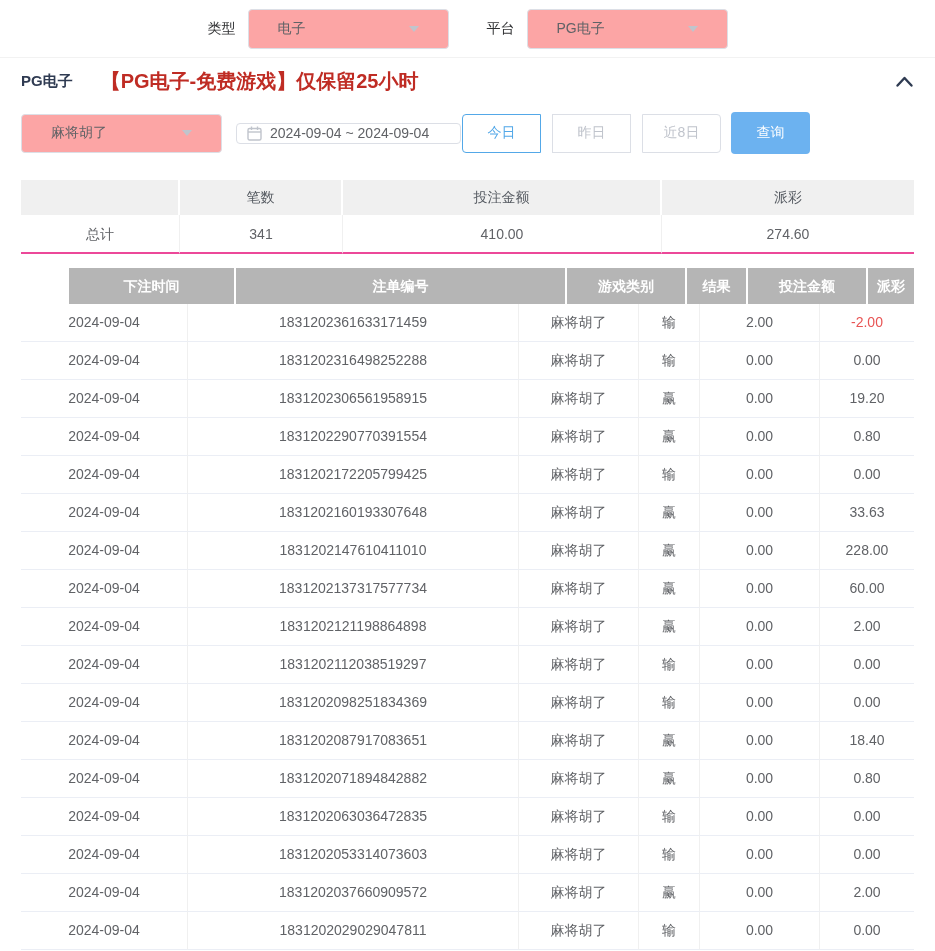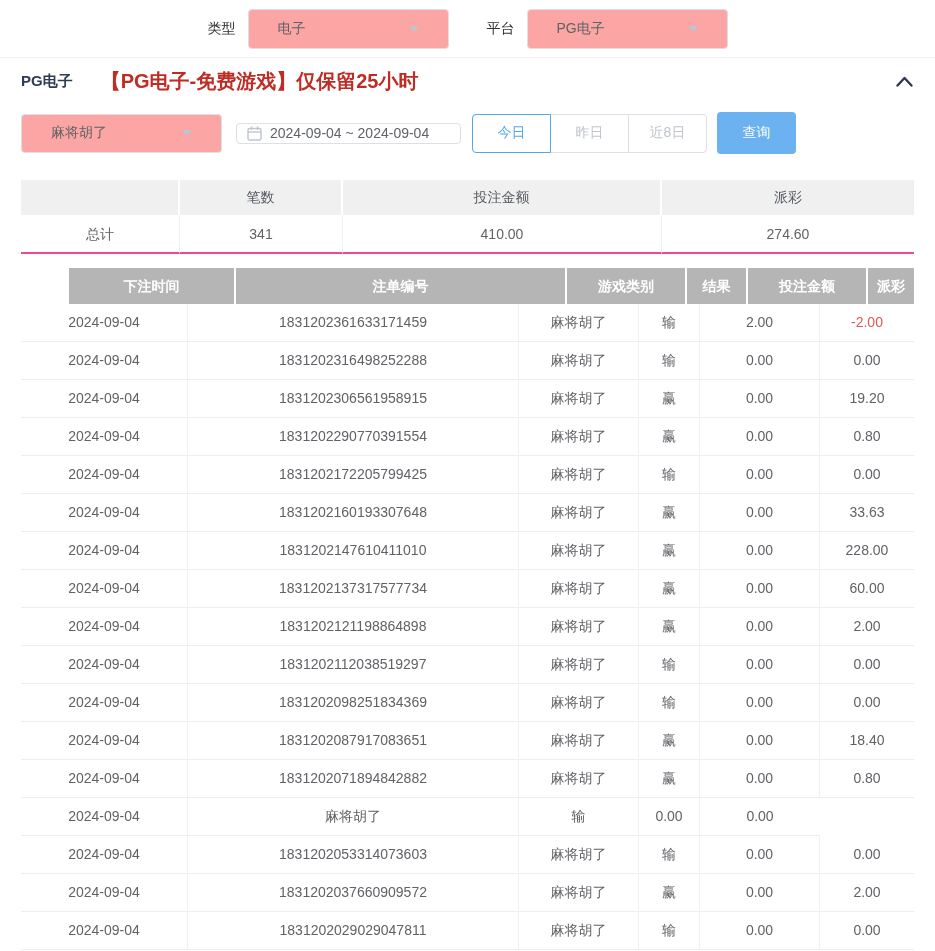--- a/index.html
+++ b/index.html
@@ -24,21 +24,21 @@
   .panel-notice { margin-left: 28px; font-size: 20px; font-weight: bold;
     color: var(--notice-red, #bf2c24); }
   .collapse-btn { margin-left: auto; cursor: pointer; display: flex; align-items: center; }
 
   
   .query-row { margin-top: 12px; display: flex; align-items: center; }
   .query-row .select { width: 201px; height: 39px; }
   .date-input { margin-left: 14px; width: 225px; height: 21px; border: 1px solid #dcdfe6;
     border-radius: 4px; display: flex; align-items: center; padding: 0 10px; gap: 8px;
     font-size: 14px; color: #606266; cursor: pointer; }
-  .btn-group { margin-left: 11px; display: flex; }
+  .btn-group { margin-left: 1px; display: flex; gap: 12px; }
   .btn-group .qbtn { width: 79px; height: 39px; background: #fff; border: 1px solid #dcdfe6;
     color: #c0c4cc; font-size: 14px; cursor: pointer; margin-left: -1px; position: relative;
     font-family: inherit; }
   .btn-group .qbtn:first-child { margin-left: 0; border-radius: 4px 0 0 4px; }
   .btn-group .qbtn:last-child { border-radius: 0 4px 4px 0; }
   .btn-group .qbtn.active { border-color: var(--active-blue, #53a8e8);
     color: var(--active-blue, #53a8e8); z-index: 2; }
   .query-btn { margin-left: 10px; width: 79px; height: 42px; border: none; border-radius: 4px;
     background: var(--accent-blue, #6cb2f0); color: #fff; font-size: 14px; cursor: pointer;
     font-family: inherit; }
@@ -245,20 +245,21 @@
         <div class="rrow">
           <div class="rcell">2024-09-04</div>
           <div class="rcell">1831202071894842882</div>
           <div class="rcell">麻将胡了</div>
           <div class="rcell">赢</div>
           <div class="rcell">0.00</div>
           <div class="rcell">0.80</div>
         </div>
         <div class="rrow">
           <div class="rcell">2024-09-04</div>
+          <div class="rcell">1831202063036472835</div>
           <div class="rcell">麻将胡了</div>
           <div class="rcell">输</div>
           <div class="rcell">0.00</div>
           <div class="rcell">0.00</div>
         </div>
         <div class="rrow">
           <div class="rcell">2024-09-04</div>
           <div class="rcell">1831202053314073603</div>
           <div class="rcell">麻将胡了</div>
           <div class="rcell">输</div>

